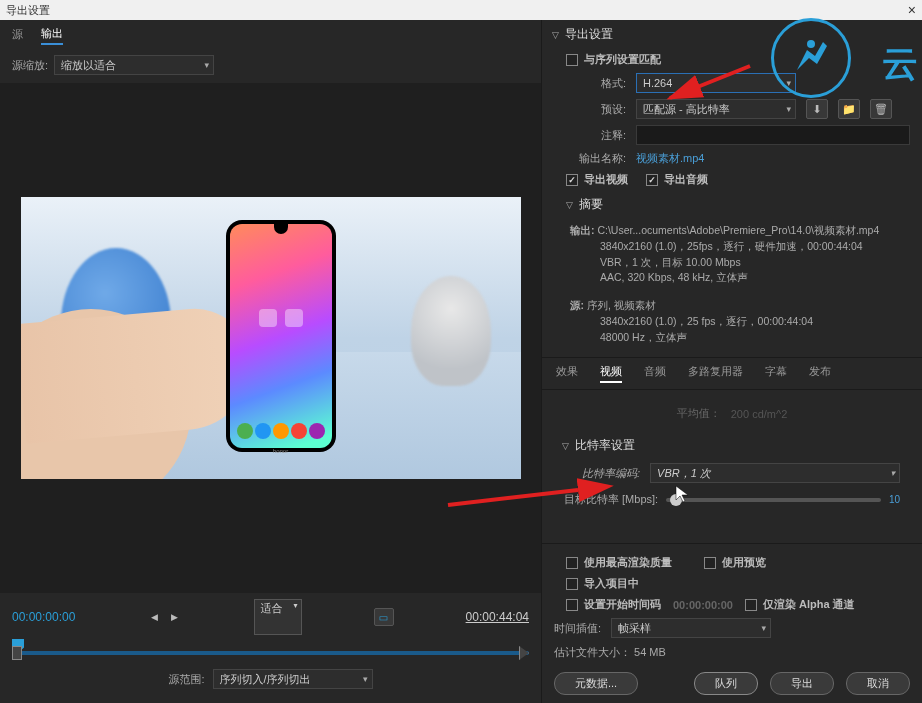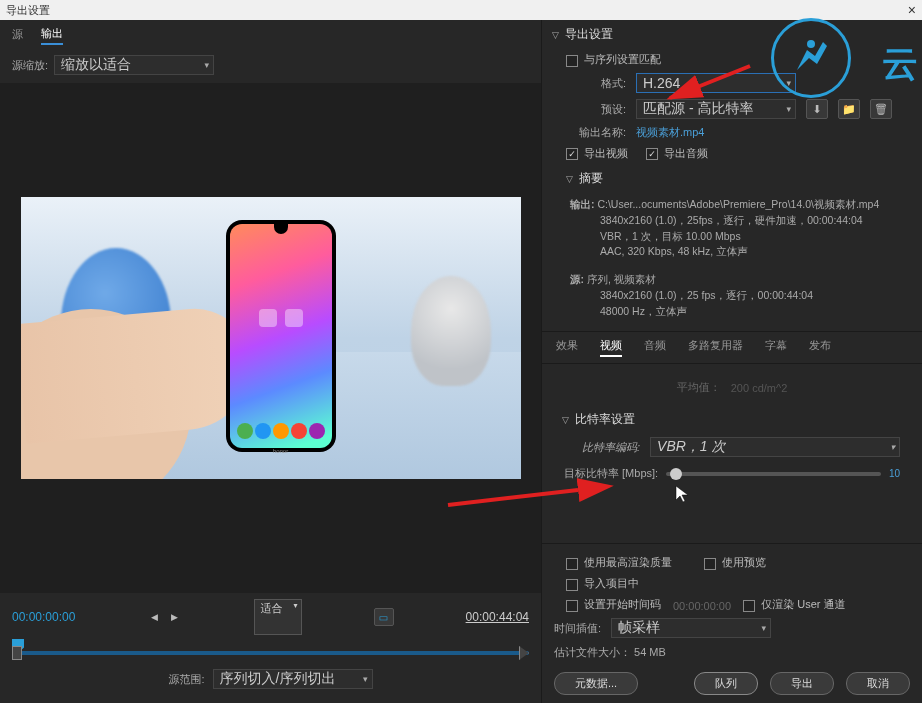--- a/index.html
+++ b/index.html
@@ -6,21 +6,21 @@
 body { background:#272727; color:#bcbcbc; font-size:11px; width:922px; height:703px; overflow:hidden; position:relative; }
 .titlebar { background:#f0f0f0; height:20px; display:flex; align-items:center; padding:0 6px; color:#333; position:relative; }
 .titlebar .close { position:absolute; right:6px; top:2px; font-size:14px; cursor:pointer; }
 .main { display:flex; height:683px; }
 .left { width:542px; background:#272727; border-right:1px solid #1a1a1a; display:flex; flex-direction:column; }
 .right { flex:1; background:#272727; display:flex; flex-direction:column; overflow:hidden; }
 .tabs-row { display:flex; gap:18px; padding:6px 12px; align-items:center; }
 .tab { color:#999; cursor:pointer; padding-bottom:2px; }
 .tab.active { color:#fff; border-bottom:2px solid #3a8fd8; }
 .scale-row { display:flex; align-items:center; gap:6px; padding:4px 12px 8px; }
-select,.dropdown { background:#2d2d2d; border:1px solid #444; color:#ccc; font-size:14px; padding:2px 20px 2px 6px; position:relative; }
+select,.dropdown { background:#2d2d2d; border:1px solid #444; color:#ccc; font-size:11px; padding:2px 20px 2px 6px; position:relative; }
 .dropdown { display:inline-flex; align-items:center; min-width:150px; height:20px; }
 .dropdown.wide { min-width:160px; }
 .dropdown::after { content:"▾"; position:absolute; right:4px; font-size:9px; color:#aaa; }
 .dropdown.blue { border:1px solid #2a6fb5; }
 .preview-area { flex:1; display:flex; align-items:center; justify-content:center; background:#1f1f1f; padding:10px; }
 .preview { width:500px; height:282px; background:linear-gradient(180deg,#eaf1f8 0%,#bfd3e6 50%,#b8cfe5 100%); position:relative; overflow:hidden; }
 .table-surface { position:absolute; bottom:0; left:0; right:0; height:45%; background:linear-gradient(180deg,#c7d9ea 0%,#b0c8df 100%); }
 .plush { position:absolute; left:8%; top:18%; width:110px; height:150px; background:radial-gradient(circle at 40% 30%,#6fa9e8 0%,#3d7fcf 70%); border-radius:50% 50% 45% 45%; filter:blur(1px); }
 .plush2 { position:absolute; right:6%; top:28%; width:80px; height:110px; background:radial-gradient(circle at 50% 30%,#e8e8e8 0%,#bfc3c8 70%); border-radius:50% 50% 40% 40%; filter:blur(1px);}
 .hand { position:absolute; left:0; bottom:16%; width:230px; height:120px; background:linear-gradient(90deg,#e8c4a8 0%,#f0d2b8 100%); border-radius:0 60px 70px 0; transform:rotate(-5deg); }
@@ -49,21 +49,21 @@
 .handle-l { position:absolute; left:0; top:7px; width:10px; height:14px; background:#444; border:1px solid #888; }
 .handle-r { position:absolute; right:0; top:7px; width:10px; height:14px; background:#444; border:1px solid #888; clip-path:polygon(0 0,100% 50%,0 100%);}
 .range-row { display:flex; align-items:center; justify-content:center; gap:8px; padding:4px 0 8px; }
 .field-row { display:flex; align-items:center; gap:10px; padding:3px 12px; }
 .field-label { width:60px; text-align:right; color:#aaa; font-size:11px; }
 .field-label-long { color:#aaa; font-size:11px; }
 .textinput { background:#1a1a1a; border:1px solid #3a3a3a; height:20px; flex:1; padding:0 6px; color:#ccc; font-size:11px; }
 .link { color:#4a9fd8; cursor:pointer; font-size:11px; }
 .section-hdr { display:flex; align-items:center; gap:6px; padding:6px 10px; color:#ddd; font-size:12px; }
 .twisty { font-size:9px; color:#aaa; }
-.chk-row { display:flex; align-items:flex-end; gap:6px; padding:3px 12px; }
+.chk-row { display:flex; align-items:center; gap:6px; padding:3px 12px;font-weight:bold; }
 .chk { width:12px; height:12px; border:1px solid #888; background:#222; display:inline-flex; align-items:center; justify-content:center; font-size:9px; color:#ddd; cursor:pointer; }
 .chk.checked::after { content:"✓"; }
 .icon-btn { width:22px; height:20px; background:#383838; border:1px solid #555; display:flex; align-items:center; justify-content:center; color:#bbb; font-size:11px; cursor:pointer; border-radius:2px; }
 .summary-block { padding:4px 12px 8px 28px; font-size:10.5px; color:#aaa; line-height:1.5; }
 .tabs2 { display:flex; gap:22px; padding:6px 14px; border-top:1px solid #1a1a1a; border-bottom:1px solid #1a1a1a; margin-top:4px; }
 .tab2 { color:#999; cursor:pointer; padding-bottom:2px;}
 .tab2.active { color:#fff; border-bottom:2px solid #fff; }
 .settings-body { padding:6px 10px; flex:1; overflow:auto; }
 .avg-row { display:flex; justify-content:center; align-items:center; gap:10px; padding:10px 0; color:#666; font-size:11px;}
 .avg-val { color:#555; }
@@ -174,20 +174,24 @@
     <div class="field-row" style="padding-left:24px;">
       <span class="field-label">预设:</span>
       <div class="dropdown wide">
           <span>匹配源 - 高比特率</span>
         </div>
       <div class="icon-btn">⬇</div>
       <div class="icon-btn">📁</div>
       <div class="icon-btn">🗑</div>
     </div>
     <div class="field-row" style="padding-left:24px;">
+      <span class="field-label">注释:</span>
+      <input class="textinput" value="" style="">
+    </div>
+    <div class="field-row" style="padding-left:24px;">
       <span class="field-label">输出名称:</span>
       <span class="link">视频素材.mp4</span>
     </div>
     <div class="chk-row" style="padding-left:24px; gap:18px;">
       <span style="display:flex;align-items:center;gap:6px;">
         <span class="chk checked"></span>
         <span>导出视频</span>
       </span>
       <span style="display:flex;align-items:center;gap:6px;">
         <span class="chk checked"></span>
@@ -252,21 +256,21 @@
       </div>
       <div class="chk-row">
         <span class="chk"></span>
         <span>导入项目中</span>
       </div>
       <div class="chk-row">
         <span class="chk"></span>
         <span>设置开始时间码</span>
         <span style="color:#666;padding:0 6px;">00:00:00:00</span>
         <span class="chk"></span>
-        <span>仅渲染 User 通道</span>
+        <span>仅渲染 Alpha 通道</span>
       </div>
       <div class="field-row" style="padding-left:0;">
         <span class="field-label-long">时间插值:</span>
         <div class="dropdown wide">
             <span>帧采样</span>
           </div>
       </div>
       <div class="est-row">
         <span>估计文件大小：</span>
         <span>54 MB</span>

